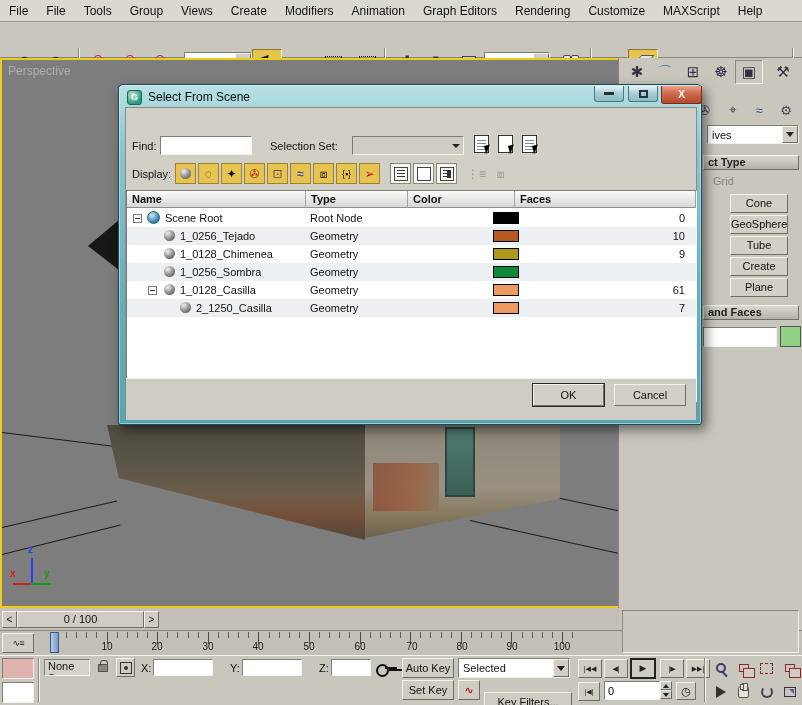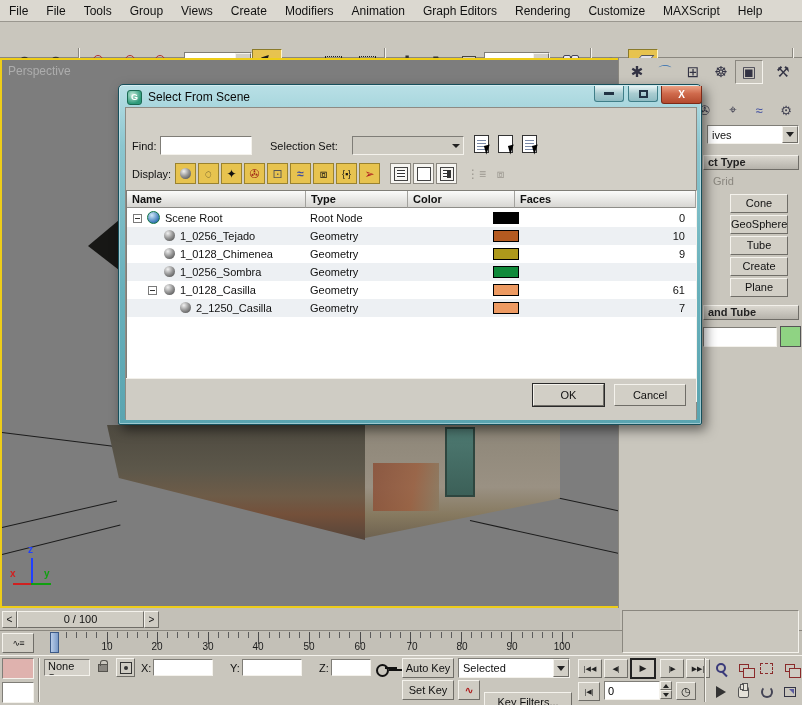--- a/index.html
+++ b/index.html
@@ -314,21 +314,21 @@
 
     <div class="rollout" style="top:97px"><span>ct Type</span></div>
     <span class="abs" style="left:94px; top:117px; color:#8a877f">Grid</span>
 
     <div class="cp-btn" style="top:136px">Cone</div>
     <div class="cp-btn" style="top:157px">GeoSphere</div>
     <div class="cp-btn" style="top:178px">Tube</div>
     <div class="cp-btn" style="top:199px">Create</div>
     <div class="cp-btn" style="top:220px">Plane</div>
 
-    <div class="rollout" style="top:247px"><span>and Tube</span></div>
+    <div class="rollout" style="top:247px"><span>and Faces</span></div>
     <div class="sunken abs" style="left:84px; top:269px; width:74px; height:20px"></div>
     <div class="abs" style="left: 161px; top: 268px; width: 21px; height: 21px; border: 1px solid rgb(85, 85, 85); background-color: rgb(143, 211, 131);"></div>
   </div>
 
   <div class="timeslider">
     <div class="ts-btn" style="left:2px; width:15px">&lt;</div>
     <div class="ts-btn" style="left:17px; width:127px; font-size:11px">0 / 100</div>
     <div class="ts-btn" style="left:144px; width:15px">&gt;</div>
   </div>
 

